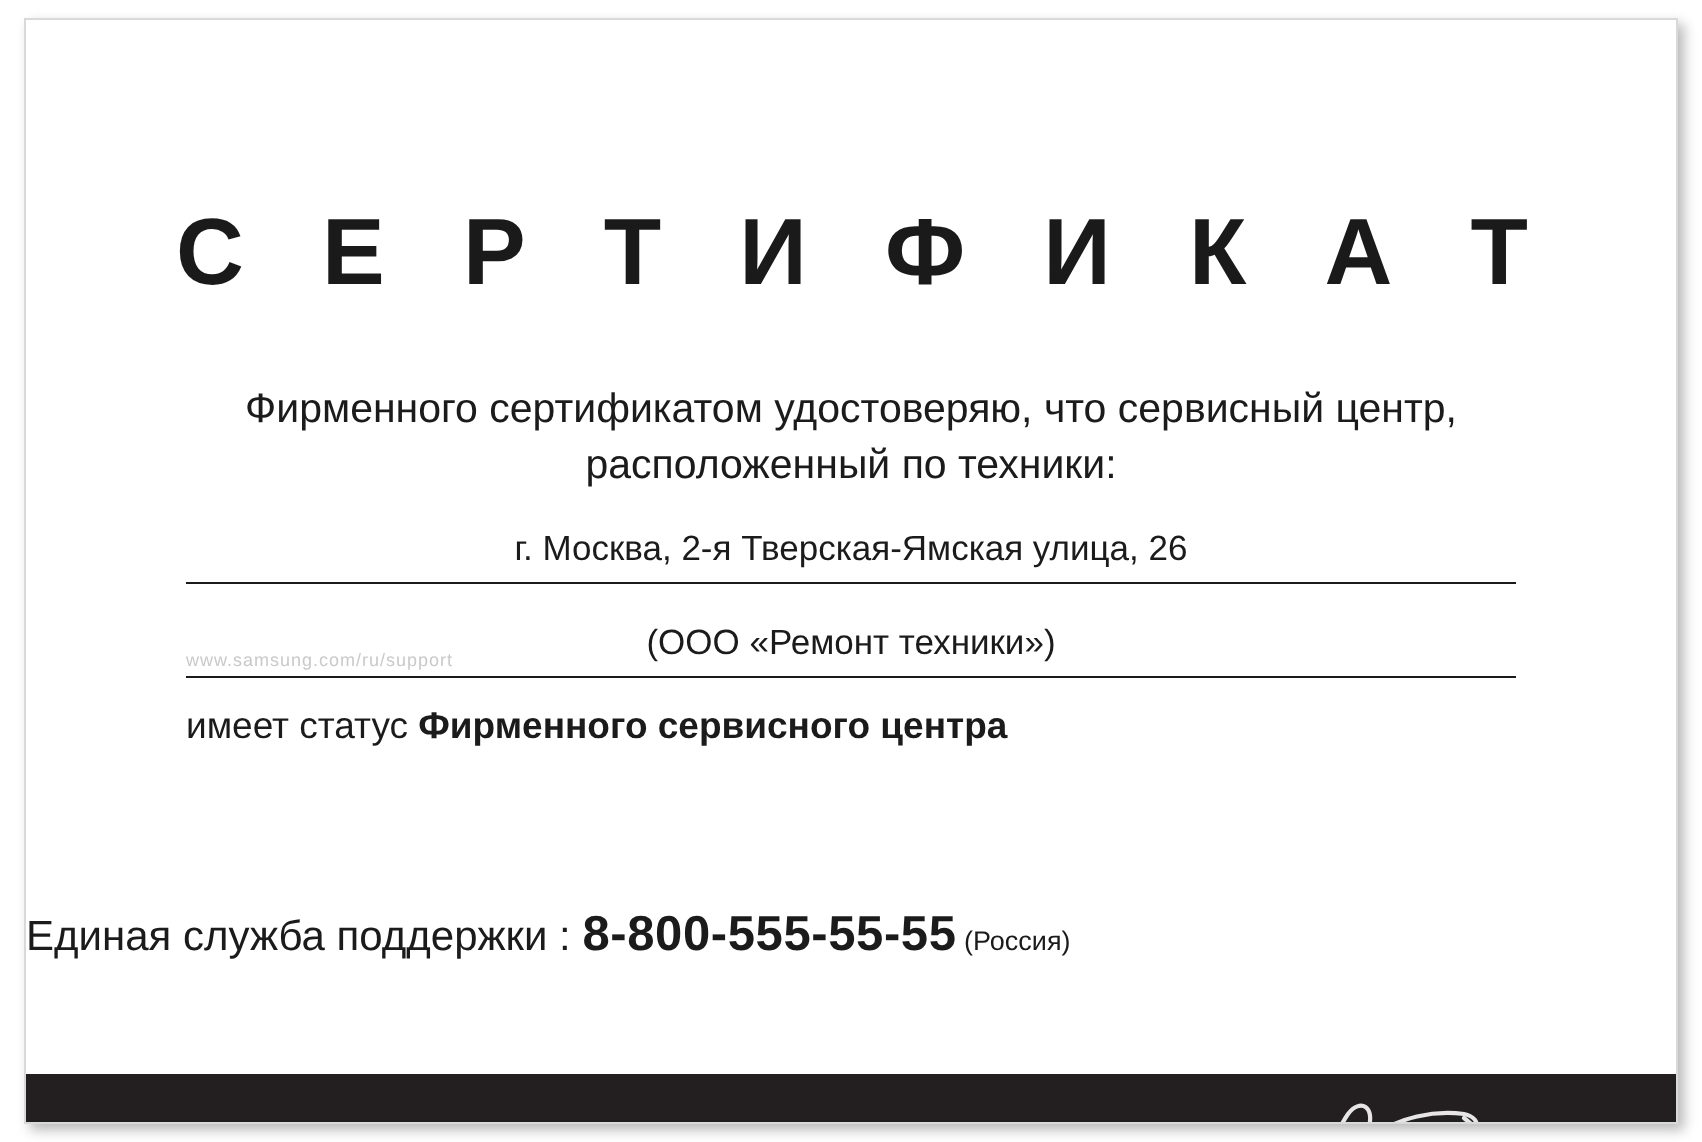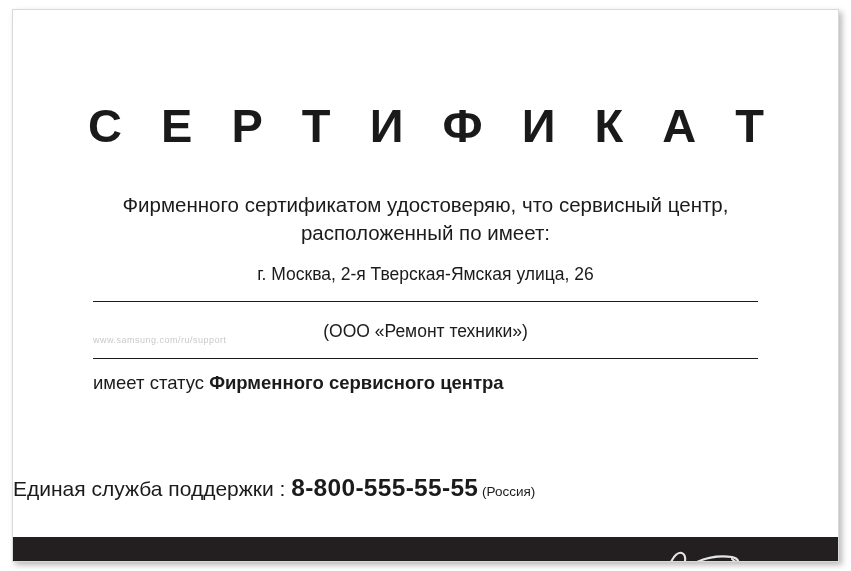--- a/index.html
+++ b/index.html
@@ -59,21 +59,21 @@
   }
   .field-block {
     margin: 0 auto;
     width: 665px;
   }
   .field-line {
     border-bottom: 1px solid #1b1b1b;
     text-align: center;
     font-size: 17.5px;
     color: #1b1b1b;
-    padding-bottom: 16px;
+    padding-bottom: 6px;
     position: relative;
   }
   .field-addr {
     margin-top: 16px;
   }
   .field-org {
     margin-top: 19px;
   }
   .watermark {
     position: absolute;
@@ -138,21 +138,21 @@
 
 <div class="page">
   <div class="certificate">
 
     <div class="upper">
 
       <div class="title">С Е Р Т И Ф И К А Т</div>
 
       <div class="intro">
         <div>Фирменного сертификатом удостоверяю, что сервисный центр,</div>
-        <div>расположенный по имеет:</div>
+        <div>расположенный по техники:</div>
       </div>
 
       <div class="field-block">
         <div class="field-line field-addr">г. Москва, 2-я Тверская-Ямская улица, 26</div>
 
         <div class="field-line field-org">
           <span class="watermark">www.samsung.com/ru/support</span>
           <span>(ООО «Ремонт техники»)</span>
         </div>
 

